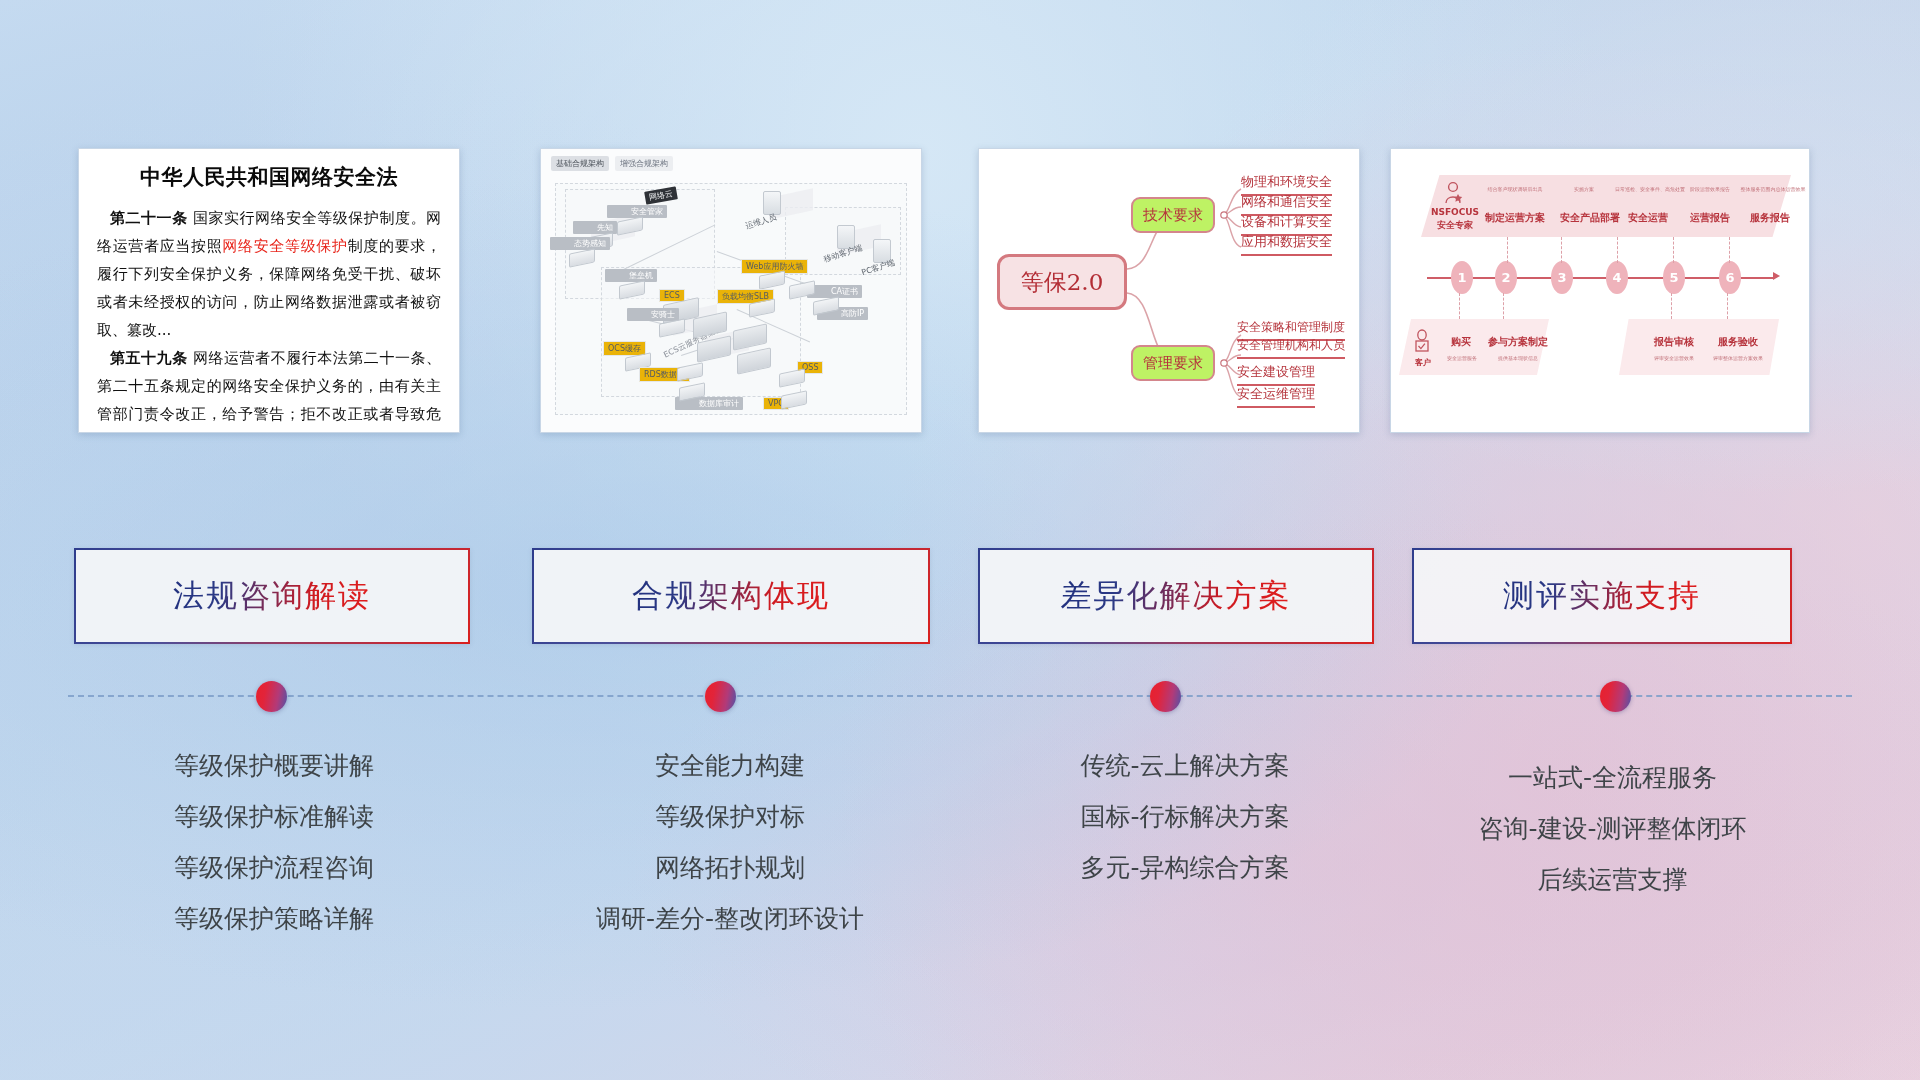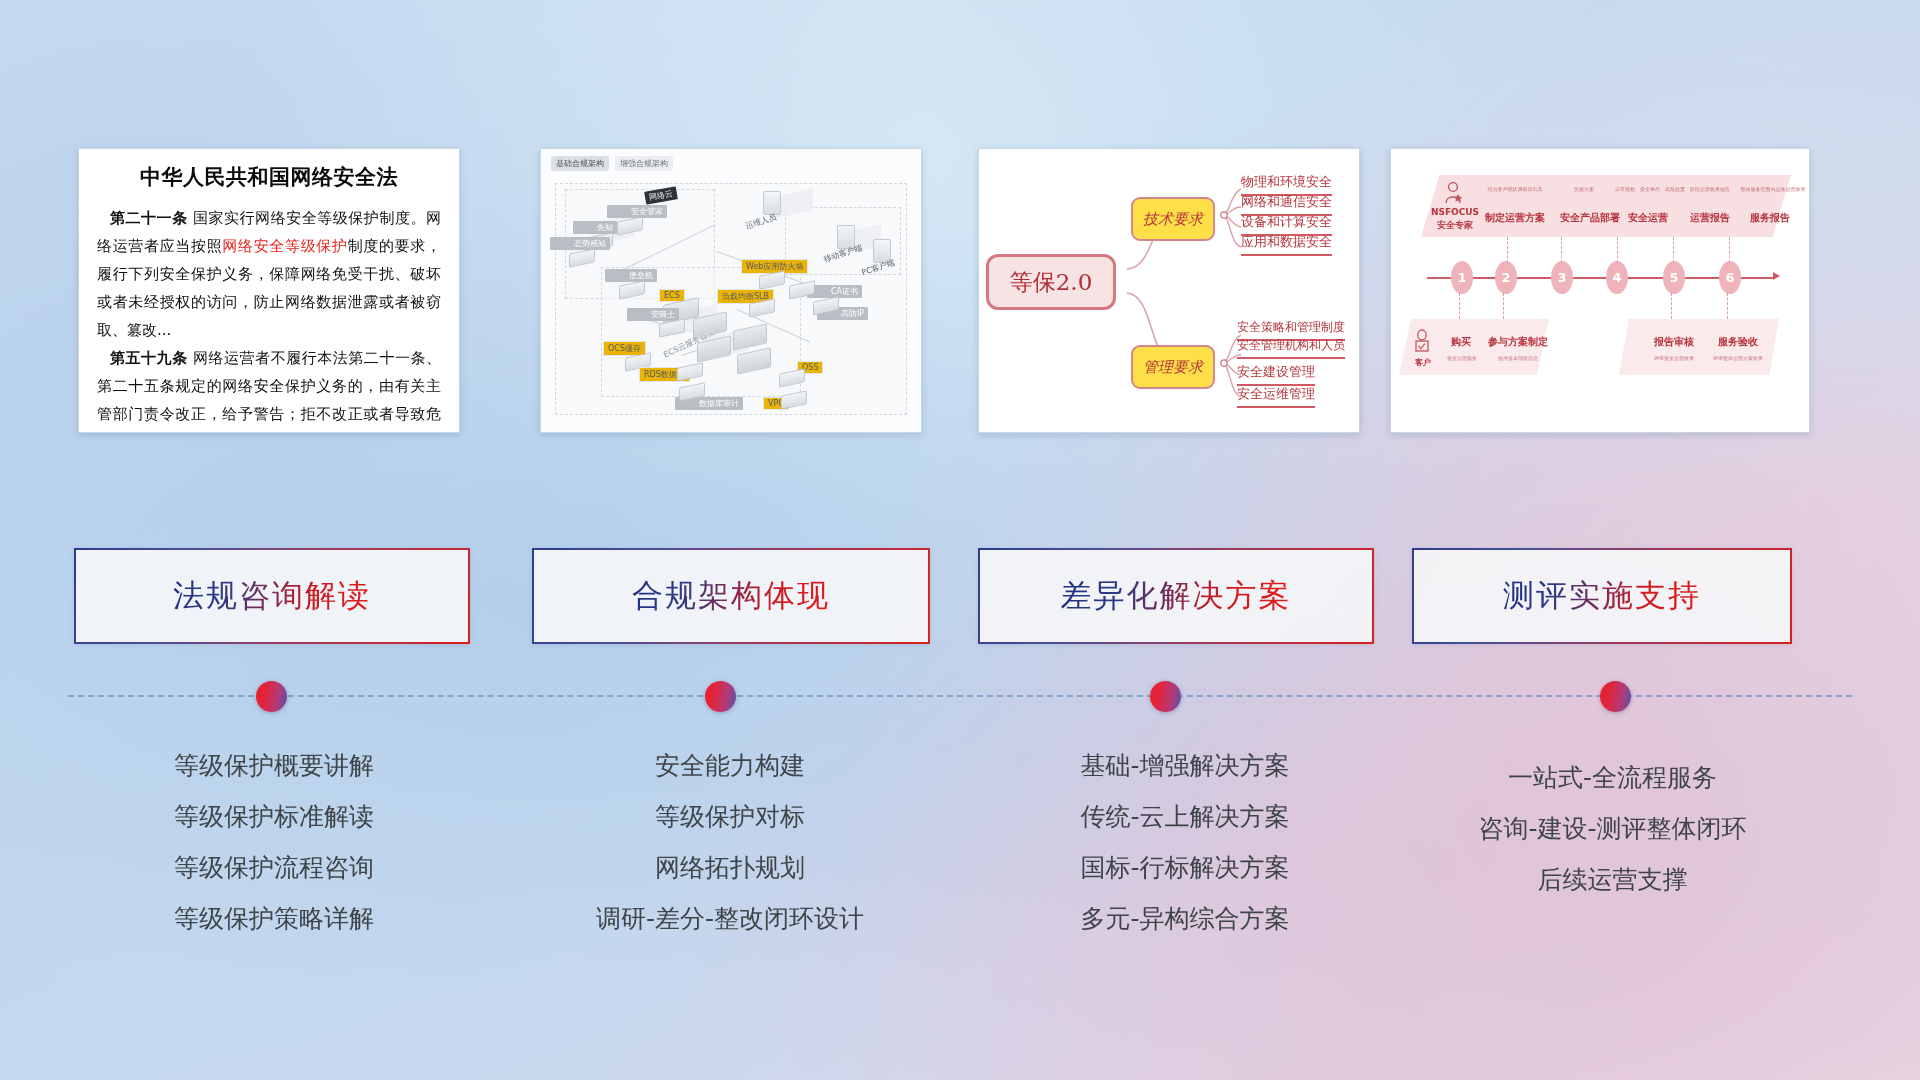--- a/index.html
+++ b/index.html
@@ -95,30 +95,30 @@
     border: 1px solid #c3c9d0; border-radius: 2px;
   }
   .arch .plate {
     position: absolute; background: #eceef1; transform: skewY(-12deg); opacity: .8;
   }
   .arch .ln { position: absolute; background: #ccd1d7; height: 1px; transform-origin: 0 0; }
 
   
   .mind { position: absolute; inset: 0; background: #fff; }
   .mind .root {
-    position: absolute; left: 7px; top: 105px; width: 130px; height: 56px;
+    position: absolute; left: 18px; top: 105px; width: 130px; height: 56px;
     background: #f7e2e4; border: 3px solid #d4797f; border-radius: 12px;
     display: flex; align-items: center; justify-content: center;
     font-size: 23px; color: #b32d35; font-family: "DejaVu Serif", serif;
   }
   .mind .br {
-    position: absolute; width: 84px; height: 44px;
-    background: #fde047; border: 2px solid #d4868c; border-radius: 9px;
+    position: absolute; width: 84px; height: 36px;
+    background: #bef264; border: 2px solid #d4868c; border-radius: 9px;
     display: flex; align-items: center; justify-content: center;
-    font-size: 15px; color: #b5343c; font-family: "DejaVu Serif", serif; font-style: italic;
+    font-size: 15px; color: #b5343c; font-family: "DejaVu Serif", serif;
   }
   .mind .br.b1 { left: 152px; top: 48px; }
   .mind .br.b2 { left: 152px; top: 196px; }
   .mind .leaf {
     position: absolute; font-size: 13px; color: #b5343c; white-space: nowrap;
     padding-bottom: 3px; border-bottom: 2px solid #cf5a62;
     font-family: "DejaVu Serif", serif;
   }
   .mind svg { position: absolute; inset: 0; }
 
@@ -440,21 +440,20 @@
     <div class="li">等级保护流程咨询</div>
     <div class="li">等级保护策略详解</div>
   </div>
   <div class="list ls2">
     <div class="li">安全能力构建</div>
     <div class="li">等级保护对标</div>
     <div class="li">网络拓扑规划</div>
     <div class="li">调研-差分-整改闭环设计</div>
   </div>
   <div class="list ls3">
-    <div class="li">基础-增强解决方案</div>
     <div class="li">传统-云上解决方案</div>
     <div class="li">国标-行标解决方案</div>
     <div class="li">多元-异构综合方案</div>
   </div>
   <div class="list ls4">
     <div class="li">一站式-全流程服务</div>
     <div class="li">咨询-建设-测评整体闭环</div>
     <div class="li">后续运营支撑</div>
   </div>
 </div>

